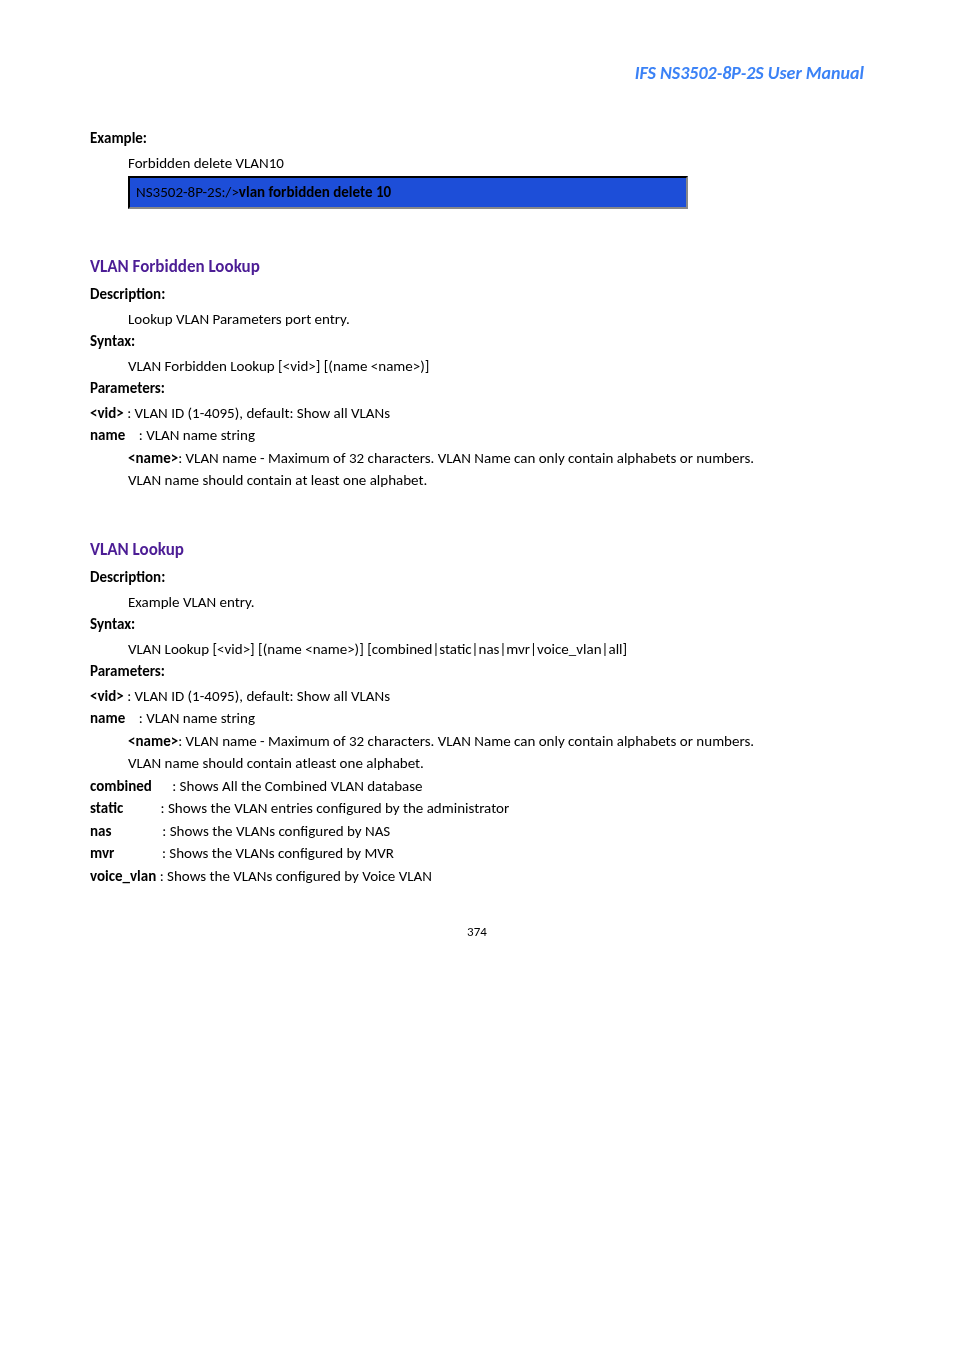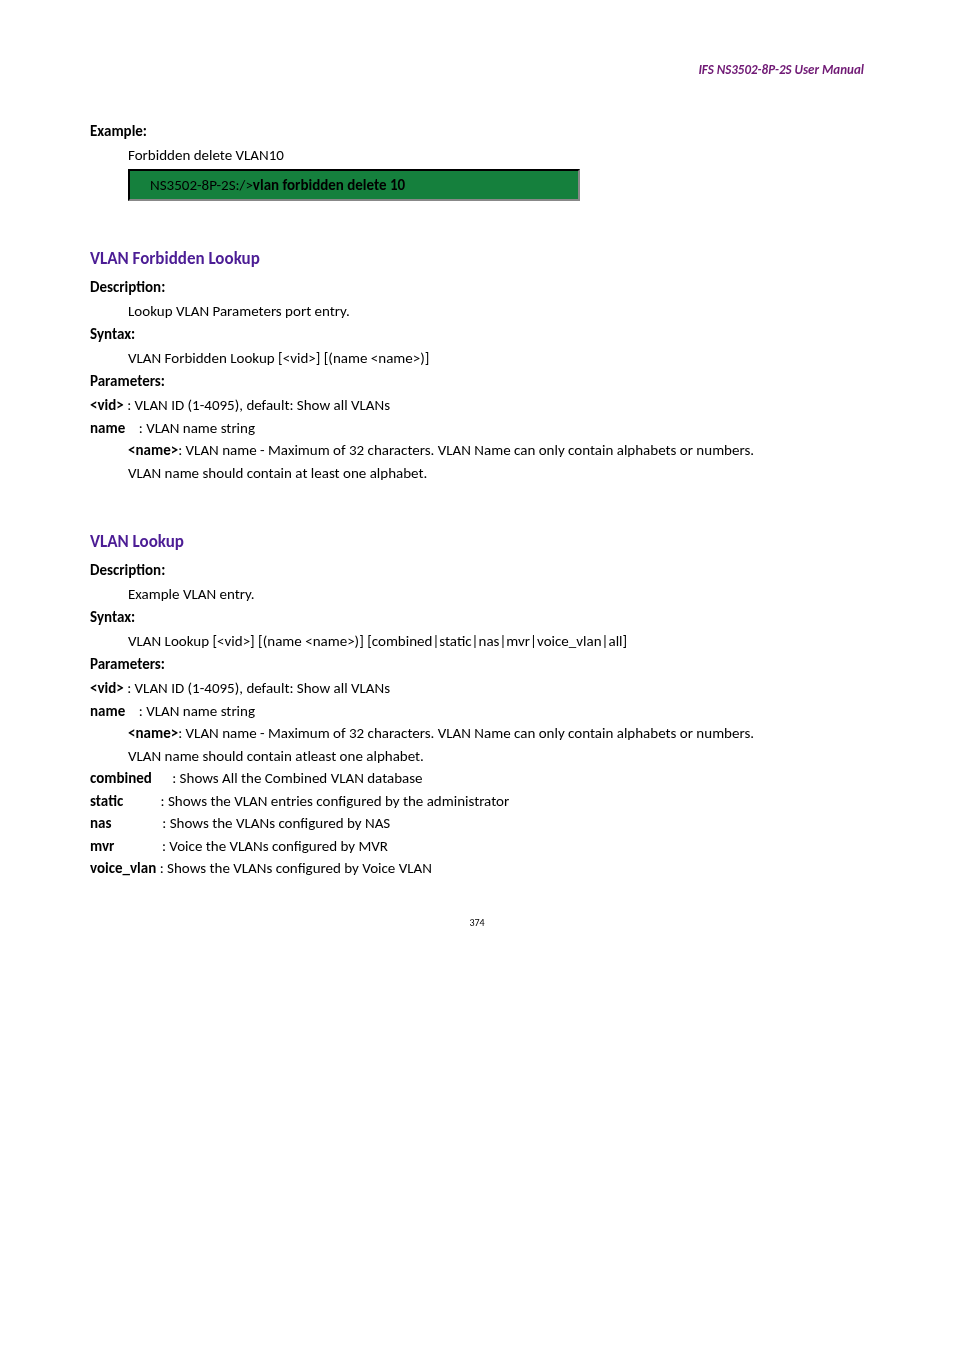--- a/index.html
+++ b/index.html
@@ -10,57 +10,57 @@
     margin: 0;
     padding: 60px 90px 40px 90px;
     width: 954px;
     box-sizing: border-box;
     line-height: 1.5;
   }
   .header-right {
     text-align: right;
     font-style: italic;
     font-weight: bold;
-    color: #701a75;
-    font-size: 13px;
+    color: #3b82f6;
+    font-size: 18px;
     margin-bottom: 40px;
   }
   .label-bold {
     font-weight: bold;
     margin-bottom: 2px;
   }
   .indent {
     margin-left: 38px;
   }
   .code-box {
-    background: #15803d;
+    background: #1d4ed8;
     border: 2px solid #000;
     border-right-color: #888;
     border-bottom-color: #888;
-    padding: 3px 20px;
+    padding: 3px 6px;
     margin-left: 38px;
     margin-top: 2px;
-    width: 452px;
+    width: 560px;
     box-sizing: border-box;
   }
   .code-box b {
     font-weight: bold;
   }
   .section-title {
     color: #4c1d95;
     font-weight: bold;
     font-size: 17px;
     margin-top: 45px;
     margin-bottom: 4px;
   }
   .param-line {
   }
   .page-num {
     text-align: center;
-    font-size: 10px;
+    font-size: 13px;
     margin-top: 35px;
   }
   .kw {
     font-weight: bold;
   }
 </style>
 </head>
 <body>
 
 <div class="header-right">IFS  NS3502-8P-2S  User  Manual</div>
@@ -96,16 +96,16 @@
 <div class="label-bold">Parameters:</div>
 <div class="param-line"><span class="kw">&lt;vid&gt;</span><span> : VLAN ID (1-4095), default: Show all VLANs</span></div>
 <div class="param-line"><span class="kw">name</span><span style="white-space:pre">    : VLAN name string</span></div>
 <div>
   <span class="indent"><span class="kw">&lt;name&gt;</span></span><span>: VLAN name - Maximum of 32 characters. VLAN Name can only contain alphabets or numbers.</span>
 </div>
 <div class="indent">VLAN name should contain atleast one alphabet.</div>
 <div class="param-line"><span class="kw">combined</span><span style="white-space:pre">      : Shows All the Combined VLAN database</span></div>
 <div class="param-line"><span class="kw">static</span><span style="white-space:pre">           : Shows the VLAN entries configured by the administrator</span></div>
 <div class="param-line"><span class="kw">nas</span><span style="white-space:pre">               : Shows the VLANs configured by NAS</span></div>
-<div class="param-line"><span class="kw">mvr</span><span style="white-space:pre">              : Voice the VLANs configured by MVR</span></div>
+<div class="param-line"><span class="kw">mvr</span><span style="white-space:pre">              : Shows the VLANs configured by MVR</span></div>
 <div class="param-line"><span class="kw">voice_vlan</span><span> : Shows the VLANs configured by Voice VLAN</span></div>
 
 <div class="page-num">374</div>
 
 </body></html>

